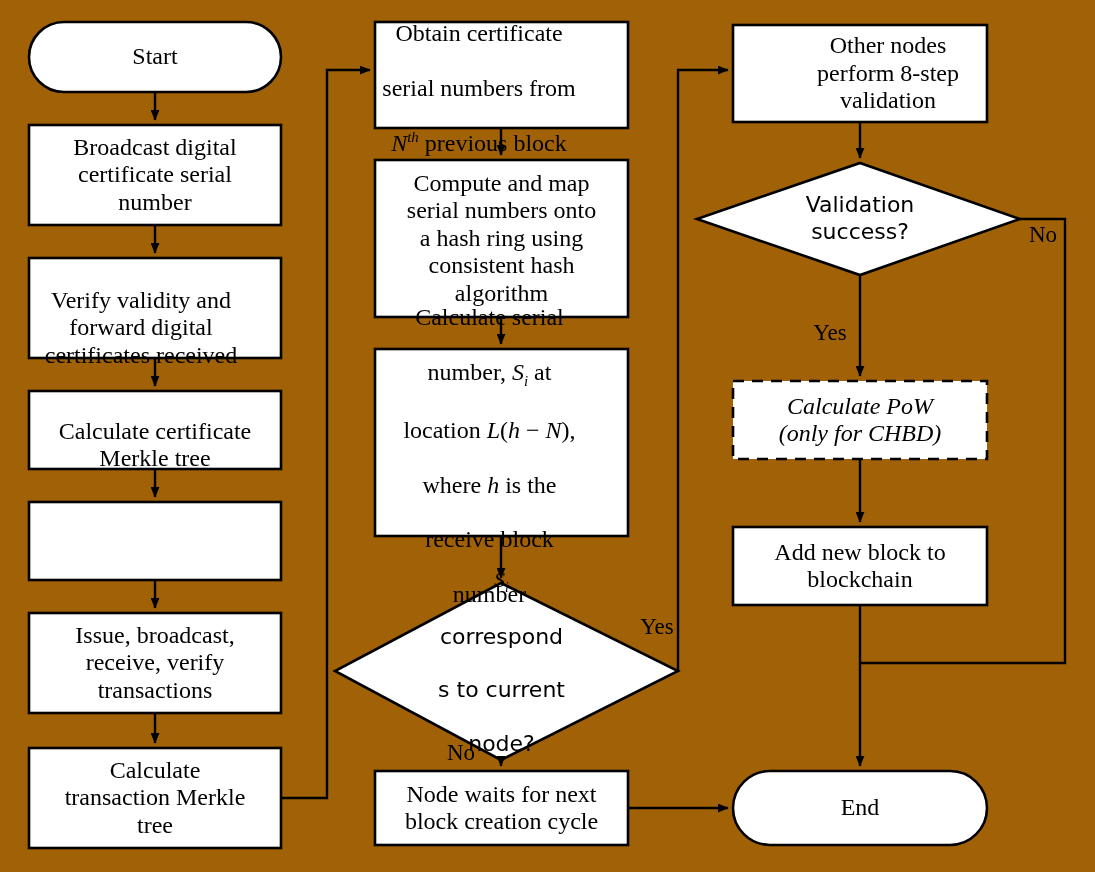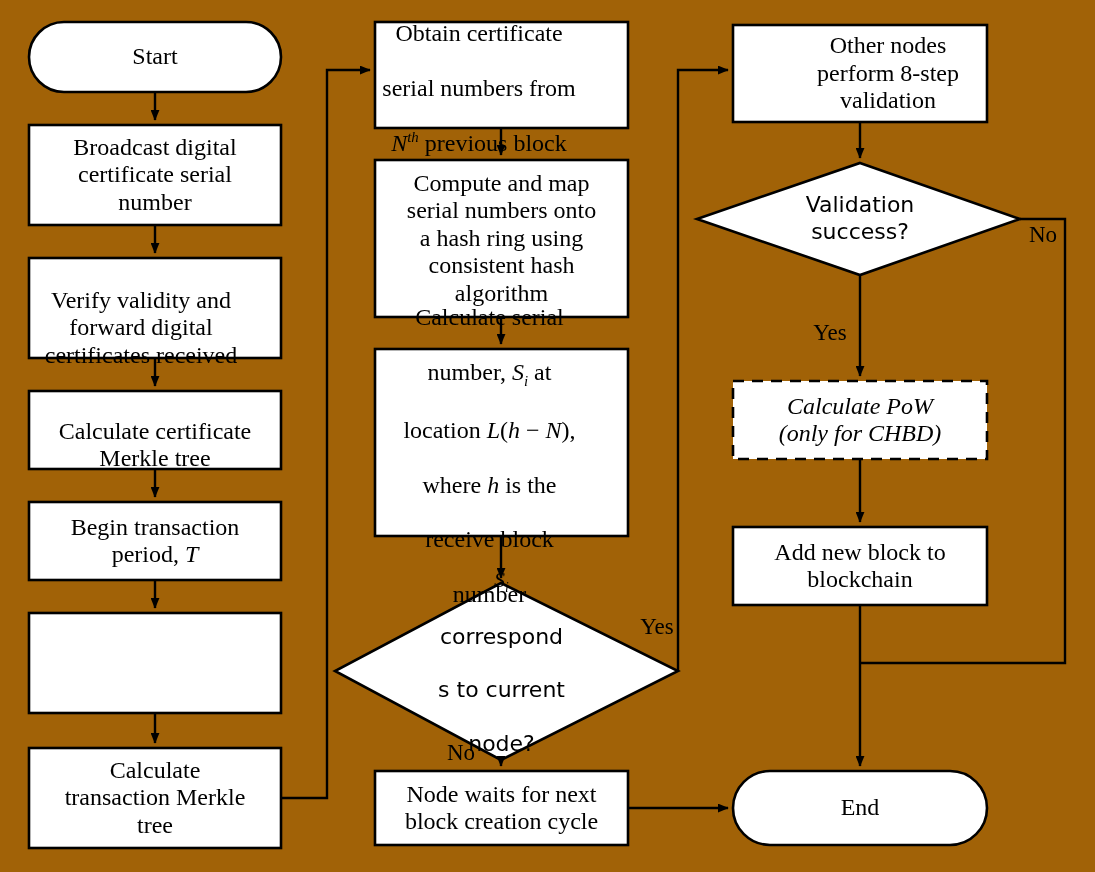--- a/index.html
+++ b/index.html
@@ -135,25 +135,24 @@
 certificate serial
 number</div>
 
   <div class="node-text" style="left:15px; top:258px; width:252px; height:100px;margin-top:20px;">Verify validity and
 forward digital
 certificates received</div>
 
   <div class="node-text" style="left:29px; top:406px; width:252px; height:78px;">Calculate certificate
 Merkle tree</div>
 
-  <div class="node-text" style="left:29px; top:502px; width:252px; height:78px;">
-    <span><span>Begin transaction
-period, </span><span class="mathvar">T</span></span>
-  </div>
-
+
+  <div class="node-text" style="left:29px; top:613px; width:252px; height:100px;">Issue, broadcast,
+receive, verify
+transactions</div>
 
   <div class="node-text" style="left:29px; top:748px; width:252px; height:100px;">Calculate
 transaction Merkle
 tree</div>
 
   <div class="node-text" style="left:375px; top:22px; width:208px; height:106px;">
     <span>
       <span>Obtain certificate</span><br>
       <span>serial numbers from</span><br>
       <span class="mathvar">N</span><sup class="mathsup">th</sup><span> previous block</span>

